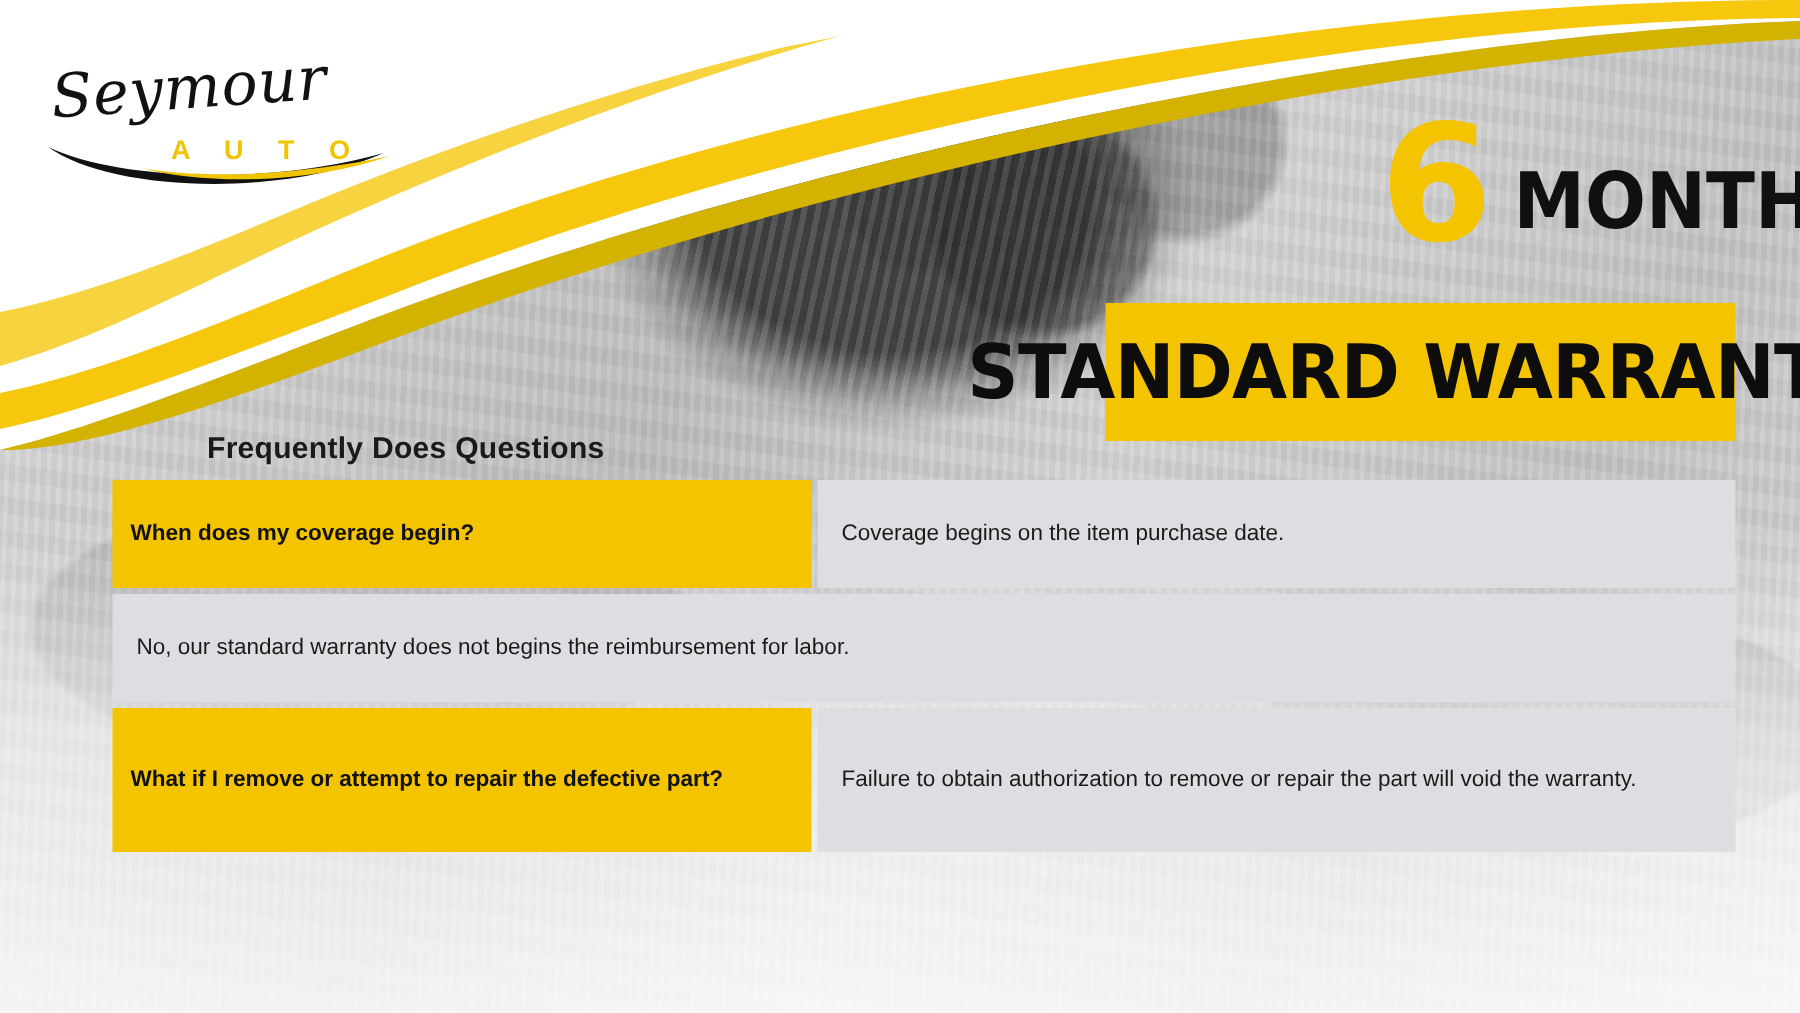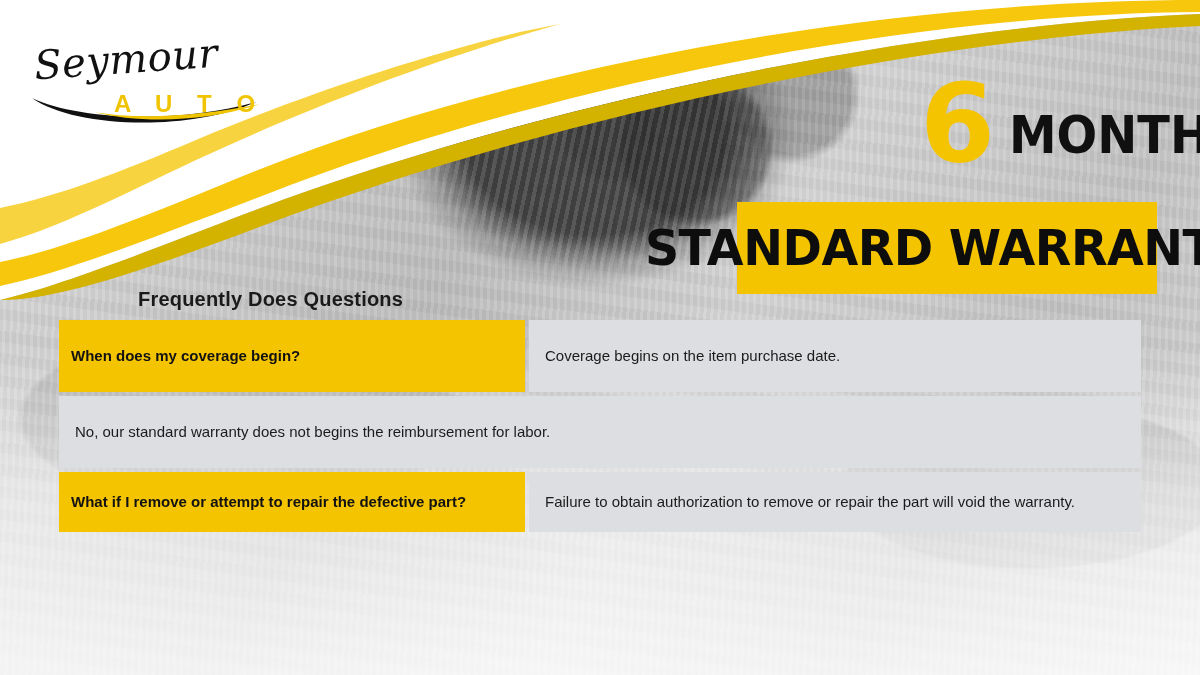--- a/index.html
+++ b/index.html
@@ -76,21 +76,21 @@
     font-family: "DejaVu Serif", serif;
     font-style: italic;
     font-size: 40px;
     letter-spacing: 0.5px;
     color: #111;
     transform: rotate(-4deg);
   }
   .logo-auto {
     position: absolute; left: 86px; top: 62px;
     font-family: "Liberation Sans", sans-serif;
-    font-size: 24px;
+    font-size: 18px;
     font-weight: 700;
     letter-spacing: 9px;
     color: #f0c400;
   }
 
   
   #six-month {
     position: absolute; left: 920px; top: 80px;
     display: flex; align-items: flex-end;
   }
@@ -133,21 +133,21 @@
   }
 
   
   #faq-title {
     position: absolute; left: 138px; top: 288px;
     font-size: 20px; font-weight: 700; color: #1a1a1a;
     letter-spacing: 0.2px;
   }
 
   #faq-table {
-    position: absolute; left: 59px; top: 320px;
+    position: absolute; left: 75px; top: 320px;
     width: 1082px;
     display: flex; flex-direction: column;
     gap: 4px;
   }
   .faq-row { display: flex; gap: 4px; }
   .faq-q {
     width: 466px;
     background: #f5c400;
     padding: 14px 14px 14px 12px;
     font-size: 15px; font-weight: 700; color: #121212;
@@ -159,21 +159,21 @@
     background: #dcdee1;
     padding: 14px 33px 14px 16px;
     font-size: 15px; color: #1b1b1b;
     line-height: 1.35;
     text-align: justify;
     display: flex; align-items: center;
   }
   .r1 .faq-q, .r1 .faq-a { height: 72px; }
   .r2 .faq-q, .r2 .faq-a { height: 82px; }
   .r3 .faq-q, .r3 .faq-a { height: 72px; }
-  .r4 .faq-q, .r4 .faq-a { height: 60px; }
+  .r4 .faq-q, .r4 .faq-a { height: 96px; }
 </style>
 </head>
 <body>
 
 <div id="page">
 
   <div id="photo-bg"></div>
   <div id="photo-dark"></div>
   <div id="photo-wash"></div>
 

